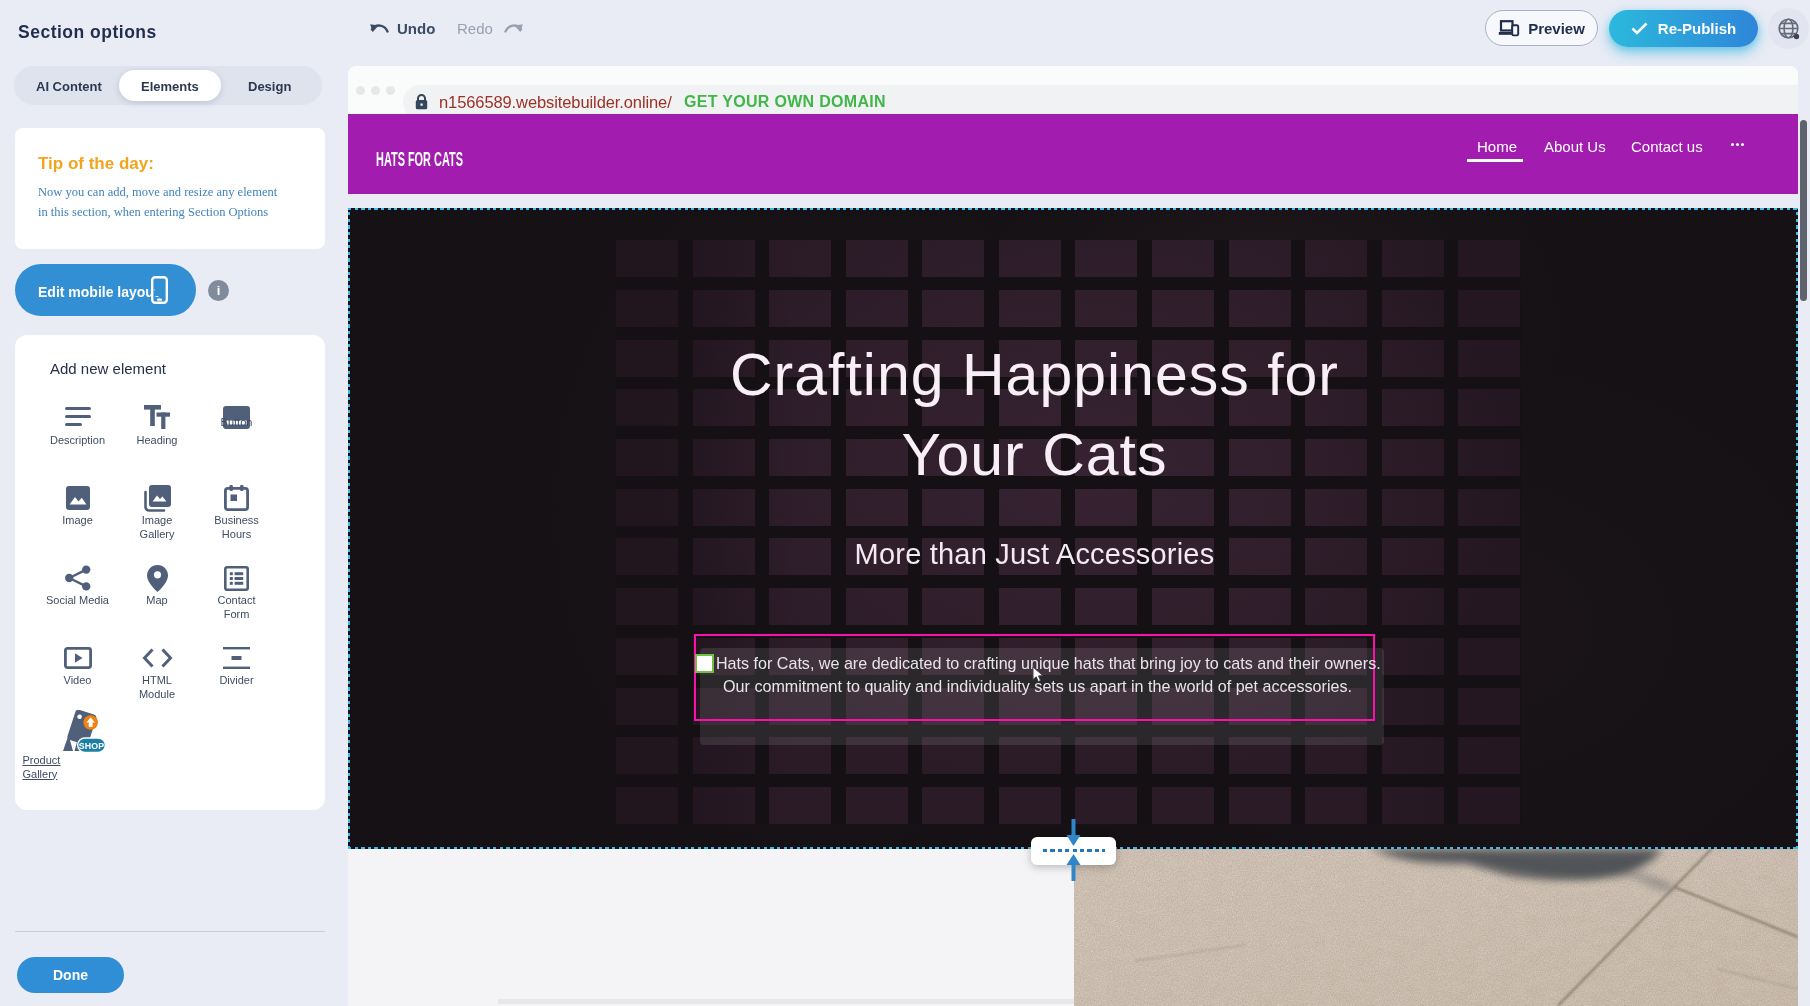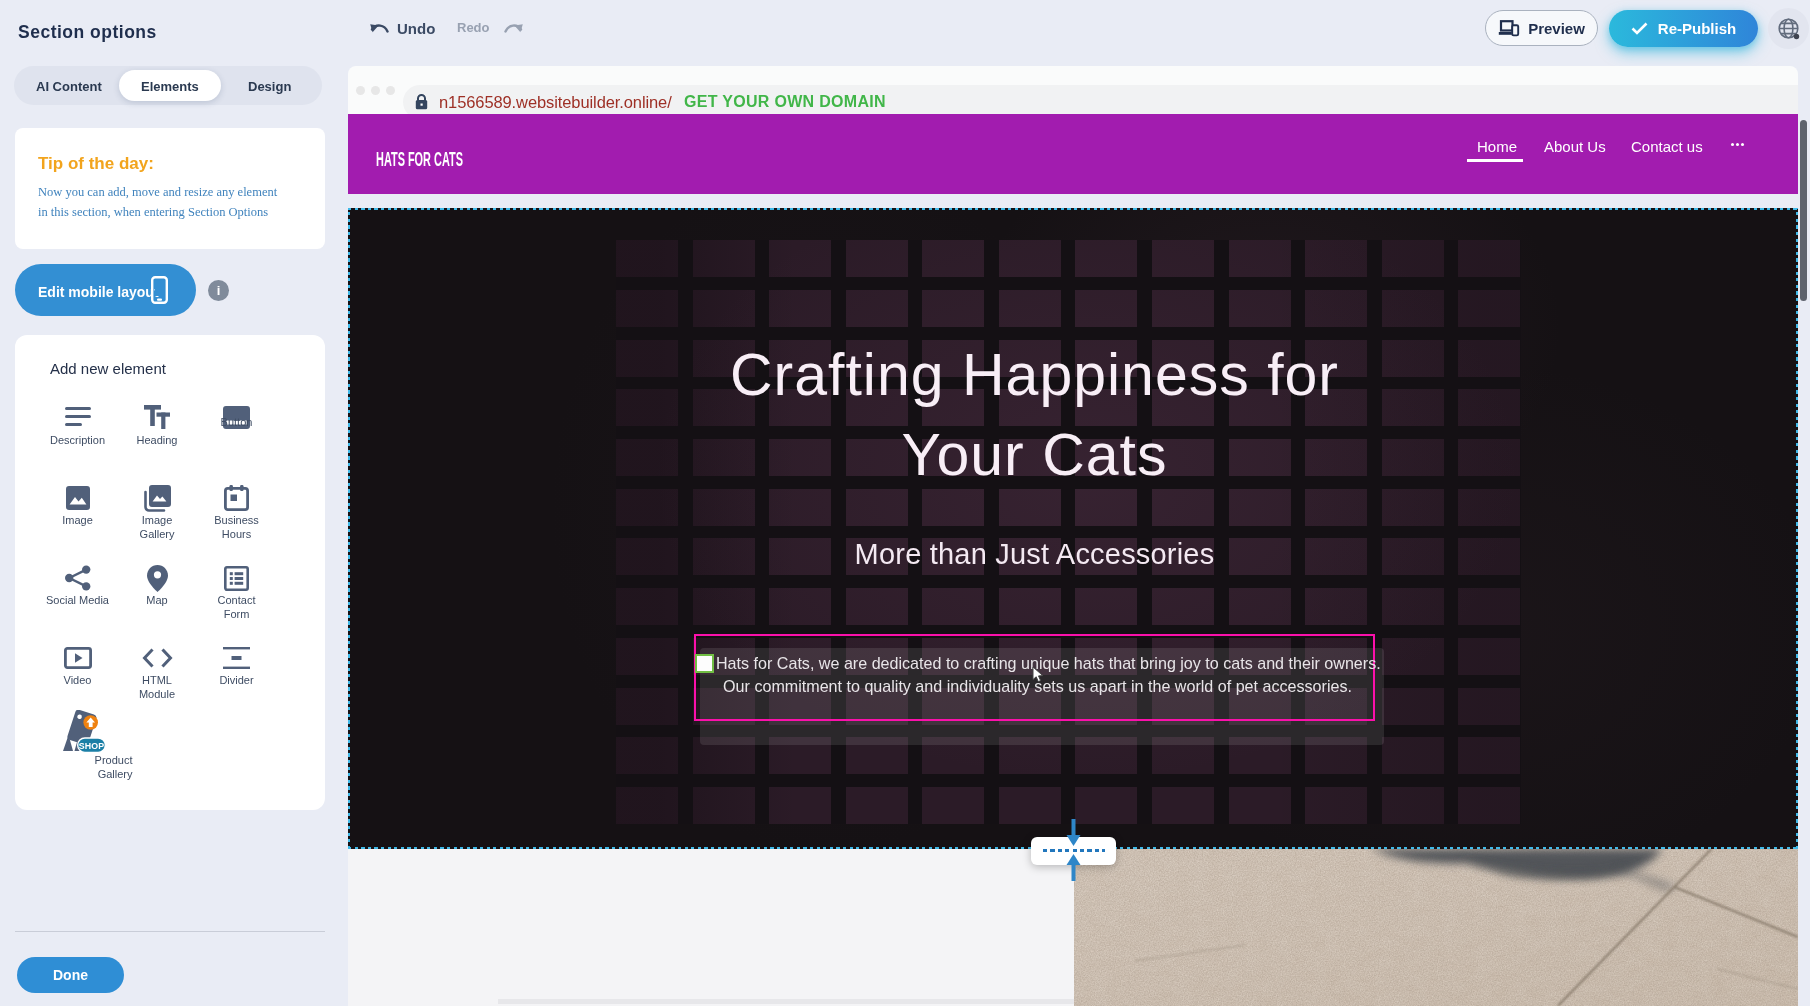--- a/index.html
+++ b/index.html
@@ -11,21 +11,21 @@
 <body>
 
 <div class="abs" style="left:18px;top:22px;font-size:17.5px;font-weight:bold;letter-spacing:.5px;color:#1f2e4d;">Section options</div>
 
 <div class="abs" style="left:370px;top:20px;width:150px;height:20px;">
   <svg class="abs" style="left:0;top:4px" width="20" height="12" viewBox="0 0 20 12">
     <path d="M2 5.5 C6 -0.5 14.5 0.5 17.5 7.5" fill="none" stroke="#3b4a64" stroke-width="2.4" stroke-linecap="round"></path>
     <path d="M0.2 0.2 L8.5 1.4 L2.6 8.2 Z" fill="#3b4a64"></path>
   </svg>
   <span class="abs" style="left:27px;top:0;font-size:15px;font-weight:bold;color:#3b4a64;">Undo</span>
-  <span class="abs" style="left:87px;top:0;font-size:13px;font-weight:bold;color:#98a1b1;">Redo</span>
+  <span class="abs" style="left:87px;top:0;font-size:15px;font-weight:normal;color:#98a1b1;">Redo</span>
   <svg class="abs" style="left:133px;top:4px" width="20" height="12" viewBox="0 0 20 12">
     <path d="M18 5.5 C14 -0.5 5.5 0.5 2.5 7.5" fill="none" stroke="#98a1b1" stroke-width="2.4" stroke-linecap="round"></path>
     <path d="M19.8 0.2 L11.5 1.4 L17.4 8.2 Z" fill="#98a1b1"></path>
   </svg>
 </div>
 
 <div class="abs" style="left:1485px;top:10px;width:113px;height:36px;border:1px solid #aab2bf;border-radius:18px;background:#f6f8fb;display:flex;align-items:center;justify-content:center;gap:8px;">
   <svg width="22" height="17" viewBox="0 0 22 17">
     <rect x="3" y="1.2" width="11.5" height="9.3" fill="none" stroke="#1f2e4d" stroke-width="2.2"></rect>
     <path d="M0.8 13.4 h13" fill="none" stroke="#1f2e4d" stroke-width="2.8"></path>
@@ -170,21 +170,21 @@
         </g>
 <g transform="rotate(18 30 17)">
           <rect x="19" y="1.5" width="22" height="31.5" rx="3.5" fill="#51607a"></rect>
           <circle cx="24.5" cy="8" r="2.3" fill="#fff"></circle>
         </g>
 <circle cx="38.7" cy="12.5" r="7.3" fill="#ef8210"></circle>
 <path d="M38.7 7.6 L43 12.6 L40.6 12.6 L40.6 17 L36.8 17 L36.8 12.6 L34.4 12.6 Z" fill="#fff"></path>
 <rect x="25.7" y="28" width="27.6" height="14.4" rx="7.2" fill="#1b7fa6" stroke="#fff" stroke-width="1.4"></rect>
 <text x="39.5" y="38.6" font-family="Liberation Sans,sans-serif" font-size="8.8" font-weight="bold" fill="#fff" text-anchor="middle" letter-spacing=".2">SHOP</text>
 </svg></div>
-  <div class="abs" style="left:7.5px;top:419px;width:110px;text-align:right;font-size:11px;line-height:13.5px;color:#3e4c63;">Product<br>Gallery</div>
+  <div class="abs" style="left:7.5px;top:419px;width:110px;text-align:left;font-size:11px;line-height:13.5px;color:#3e4c63;text-decoration:underline;">Product<br>Gallery</div>
 </div>
 
 <div class="abs" style="left:15px;top:931px;width:310px;height:1px;background:#c9cdd8;"></div>
 <div class="abs" style="left:17px;top:957px;width:107px;height:36px;background:#2f8ed5;border-radius:18px;text-align:center;line-height:36px;font-size:14px;font-weight:bold;color:#fff;">Done</div>
 
 <div class="abs" style="left:348px;top:66px;width:1450px;height:940px;border-radius:8px 8px 0 0;overflow:hidden;">
 
   <div class="abs" style="left:0;top:0;width:1450px;height:48px;background:#fafbfb;">
     <div class="abs" style="left:8px;top:20px;width:9px;height:9px;border-radius:50%;background:#e7e7e7;"></div>
     <div class="abs" style="left:23px;top:20px;width:9px;height:9px;border-radius:50%;background:#e7e7e7;"></div>

